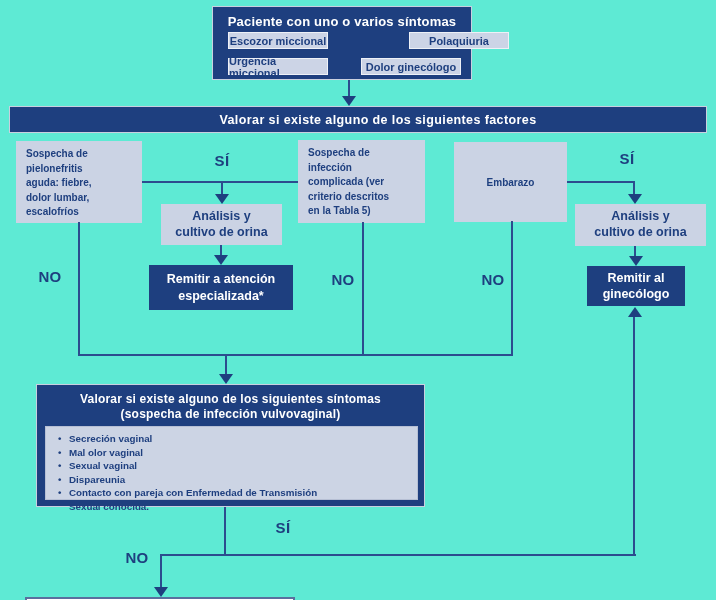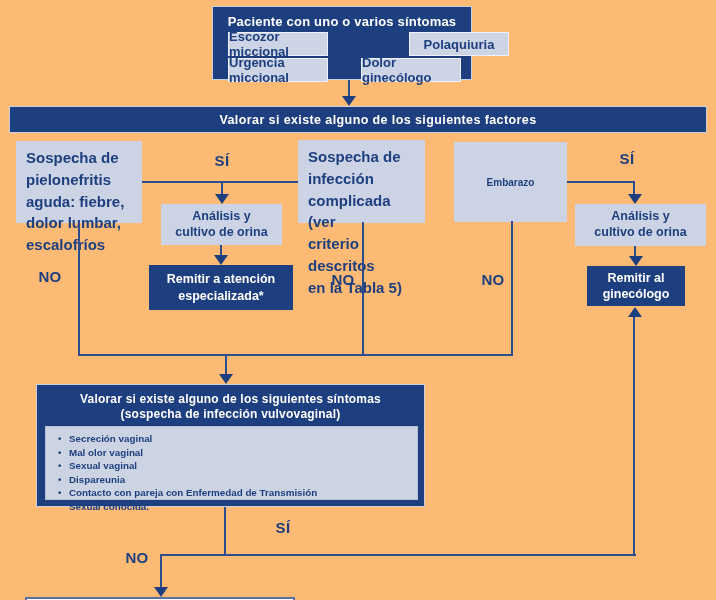--- a/index.html
+++ b/index.html
@@ -1,17 +1,17 @@
 <!DOCTYPE html>
 <html><head>
 <meta charset="utf-8">
 <style>
   html,body { margin:0; padding:0; background:#ffffff; }
   .stage {
-    position:relative; width:716px; height:600px; background:#fdba74;
+    position:relative; width:716px; height:600px; background:#5eead4;
     font-family:"Liberation Sans", sans-serif; overflow:hidden;
   }
   .box-dark {
     position:absolute; background:#1e3f7f; color:#ffffff; font-weight:bold;
     box-sizing:border-box; border:1px solid #c9d0df;
   }
   .box-light {
     position:absolute; background:#cbd3e4; color:#1e3f7f; font-weight:bold;
     box-sizing:border-box;
   }
@@ -30,26 +30,26 @@
   }
   .lbl {
     position:absolute; color:#1e3f7f; font-weight:bold; font-size:15px;
     text-align:center; letter-spacing:.3px;
   }
   .patient-title {
     position:absolute; left:0; top:7px; width:100%; text-align:center;
     font-size:13px; letter-spacing:.2px;
   }
   .chip {
-    position:absolute; height:24px; background:#ccd4e6; color:#1e3f7f;
-    border:1px solid #eef1f7; box-sizing:border-box; font-size:13px; font-weight:bold;
+    position:absolute; height:17px; background:#ccd4e6; color:#1e3f7f;
+    border:1px solid #eef1f7; box-sizing:border-box; font-size:11px; font-weight:bold;
     display:flex; align-items:center; justify-content:center;
   }
   .banner-text { font-size:12.5px; letter-spacing:.4px; }
-  .factor { font-size:15px; line-height:1.45; padding:6px 6px 0 10px; }
+  .factor { font-size:10px; line-height:1.45; padding:6px 6px 0 10px; }
   .analysis { font-size:12.5px; line-height:1.25; }
   .refer { font-size:12.5px; line-height:1.3; border:none; }
   .b2-title { text-align:center; font-size:12px; line-height:1.25; letter-spacing:.2px; padding-top:7px; }
   .b2-inner {
     position:absolute; left:8px; top:41px; width:373px; height:74px;
     background:#ccd4e4; border:1px solid #b6bfd4; box-sizing:border-box;
     padding:5px 8px 0 12px;
   }
   .b-row { display:flex; color:#1e3f7f; font-weight:bold; font-size:9.8px; line-height:1.38; }
   .b-dot { width:11px; flex:none; }

